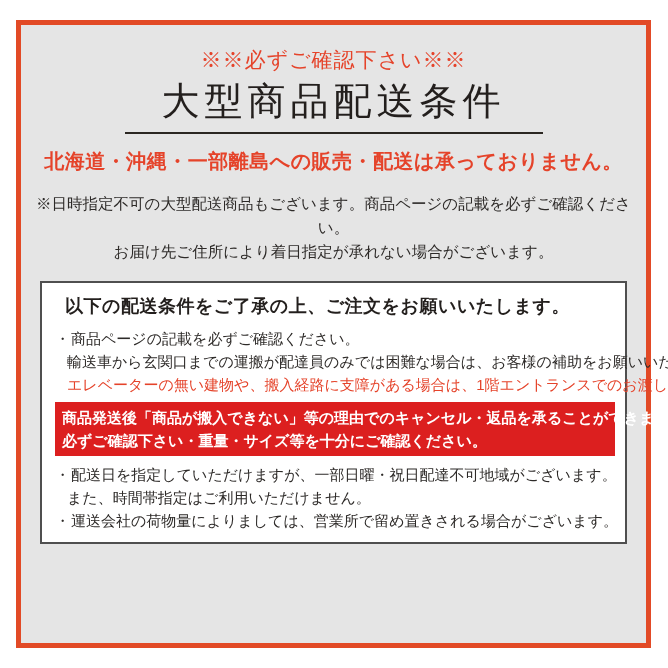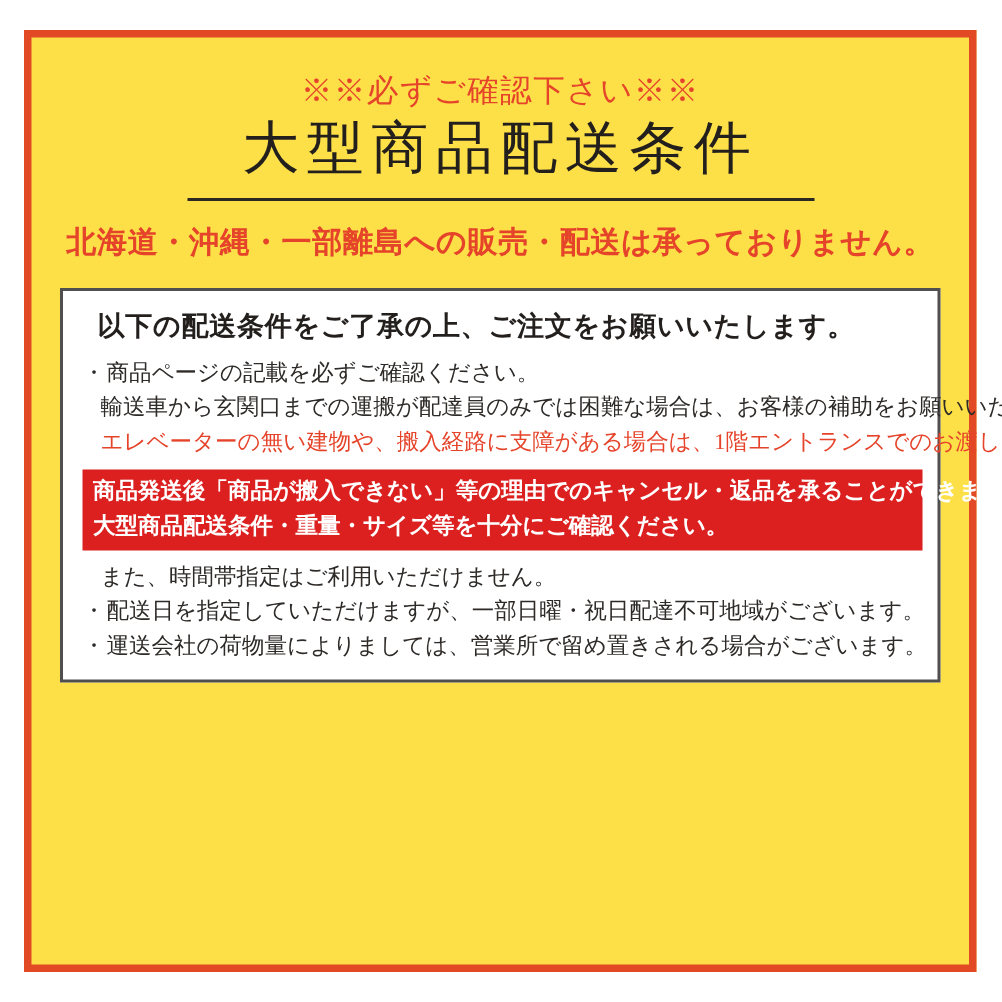--- a/index.html
+++ b/index.html
@@ -14,39 +14,38 @@
     position: relative;
     overflow: hidden;
   }
   .frame {
     position: absolute;
     left: 16px;
     top: 20px;
     right: 17px;
     bottom: 20px;
     border: 5px solid #e24a26;
-    background: #fde047;
+    background: #e5e5e5;
     text-align: center;
     box-sizing: border-box;
   }
   .notice {
     margin-top: 21px;
     font-size: 21px;
     font-weight: 500;
     letter-spacing: 1px;
     color: #e5432a;
   }
   .page-title {
     margin-top: 5px;
     font-size: 38px;
     font-weight: 500;
     letter-spacing: 5px;
     color: #231f1d;
     line-height: 1.2;
-    font-family: Liberation Mono, monospace;
   }
   .title-underline {
     width: 418px;
     height: 0;
     border-bottom: 2px solid #2b2722;
     margin: 7px auto 0 auto;
   }
   .subtitle {
     margin-top: 14px;
     font-size: 20px;
@@ -80,21 +79,20 @@
     color: #2d2a28;
   }
   .terms-box {
     margin: 17px auto 0 auto;
     width: 587px;
     border: 2px solid #4f4f4f;
     box-sizing: border-box;
     text-align: left;
     padding: 9px 10px 10px 13px;
     background: #ffffff;
-    font-family: Liberation Serif, serif;
   }
   .terms-title {
     font-size: 18px;
     font-weight: bold;
     color: #231f1d;
     padding-left: 10px;
     margin: 2px 0 9px 0;
     letter-spacing: 0.5px;
   }
   .term-row {
@@ -123,36 +121,40 @@
 <div class="frame">
 
   <div class="notice">※※必ずご確認下さい※※</div>
 
   <div class="page-title">大型商品配送条件</div>
   <div class="title-underline"></div>
 
   <div class="subtitle">北海道・沖縄・一部離島への販売・配送は承っておりません。</div>
 
 
+  <div class="note">
+    <div>※日時指定不可の大型配送商品もございます。商品ページの記載を必ずご確認ください。</div>
+    <div>お届け先ご住所により着日指定が承れない場合がございます。</div>
+  </div>
 
   <div class="terms-box">
     <div class="terms-title">以下の配送条件をご了承の上、ご注文をお願いいたします。</div>
 
     <div class="term-row"><span class="bullet">・</span><span>商品ページの記載を必ずご確認ください。</span></div>
 
     <div class="term-row indent"><span>輸送車から玄関口までの運搬が配達員のみでは困難な場合は、お客様の補助をお願いいたします。</span></div>
 
     <div class="term-row indent red-text"><span>エレベーターの無い建物や、搬入経路に支障がある場合は、1階エントランスでのお渡しとなります。</span></div>
 
     <div class="red-block">
       <div class="term-row"><span>商品発送後「商品が搬入できない」等の理由でのキャンセル・返品を承ることができません。</span></div>
-      <div class="term-row"><span>大型商品配送条件・重量・サイズ等を十分にご確認ください。</span></div>
+      <div class="term-row"><span>必ずご確認下さい・重量・サイズ等を十分にご確認ください。</span></div>
     </div>
 
 
+    <div class="term-row"><span class="bullet">・</span><span>配送日を指定していただけますが、一部日曜・祝日配達不可地域がございます。</span></div>
+
     <div class="term-row indent"><span>また、時間帯指定はご利用いただけません。</span></div>
-
-    <div class="term-row"><span class="bullet">・</span><span>配送日を指定していただけますが、一部日曜・祝日配達不可地域がございます。</span></div>
 
     <div class="term-row"><span class="bullet">・</span><span>運送会社の荷物量によりましては、営業所で留め置きされる場合がございます。</span></div>
   </div>
 
 </div>
 
 </body></html>

